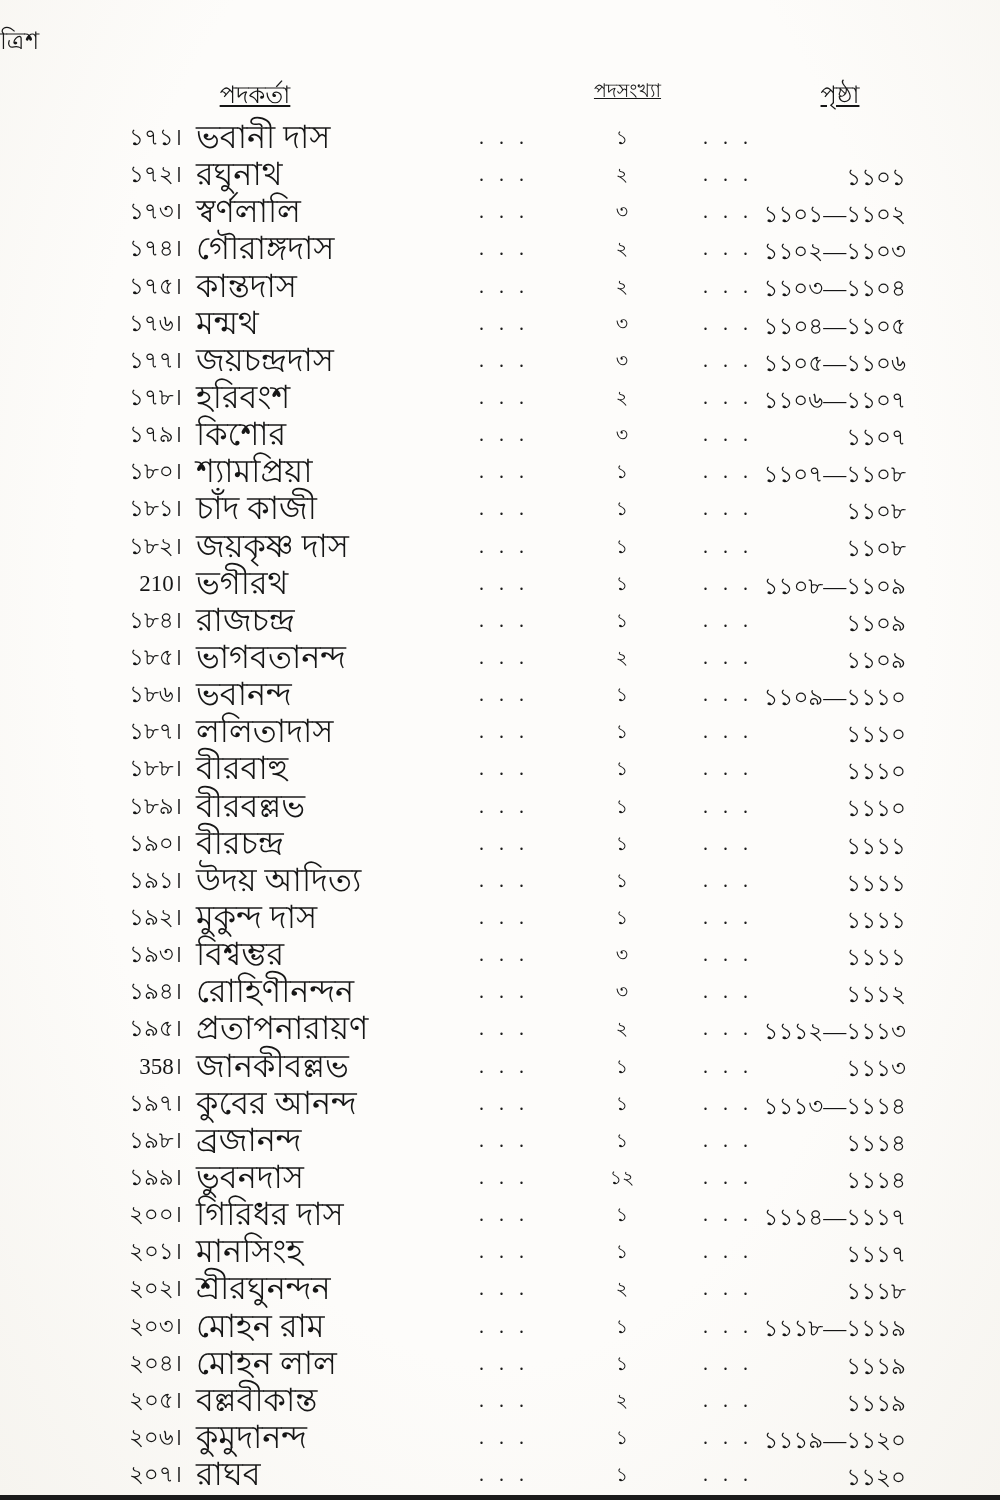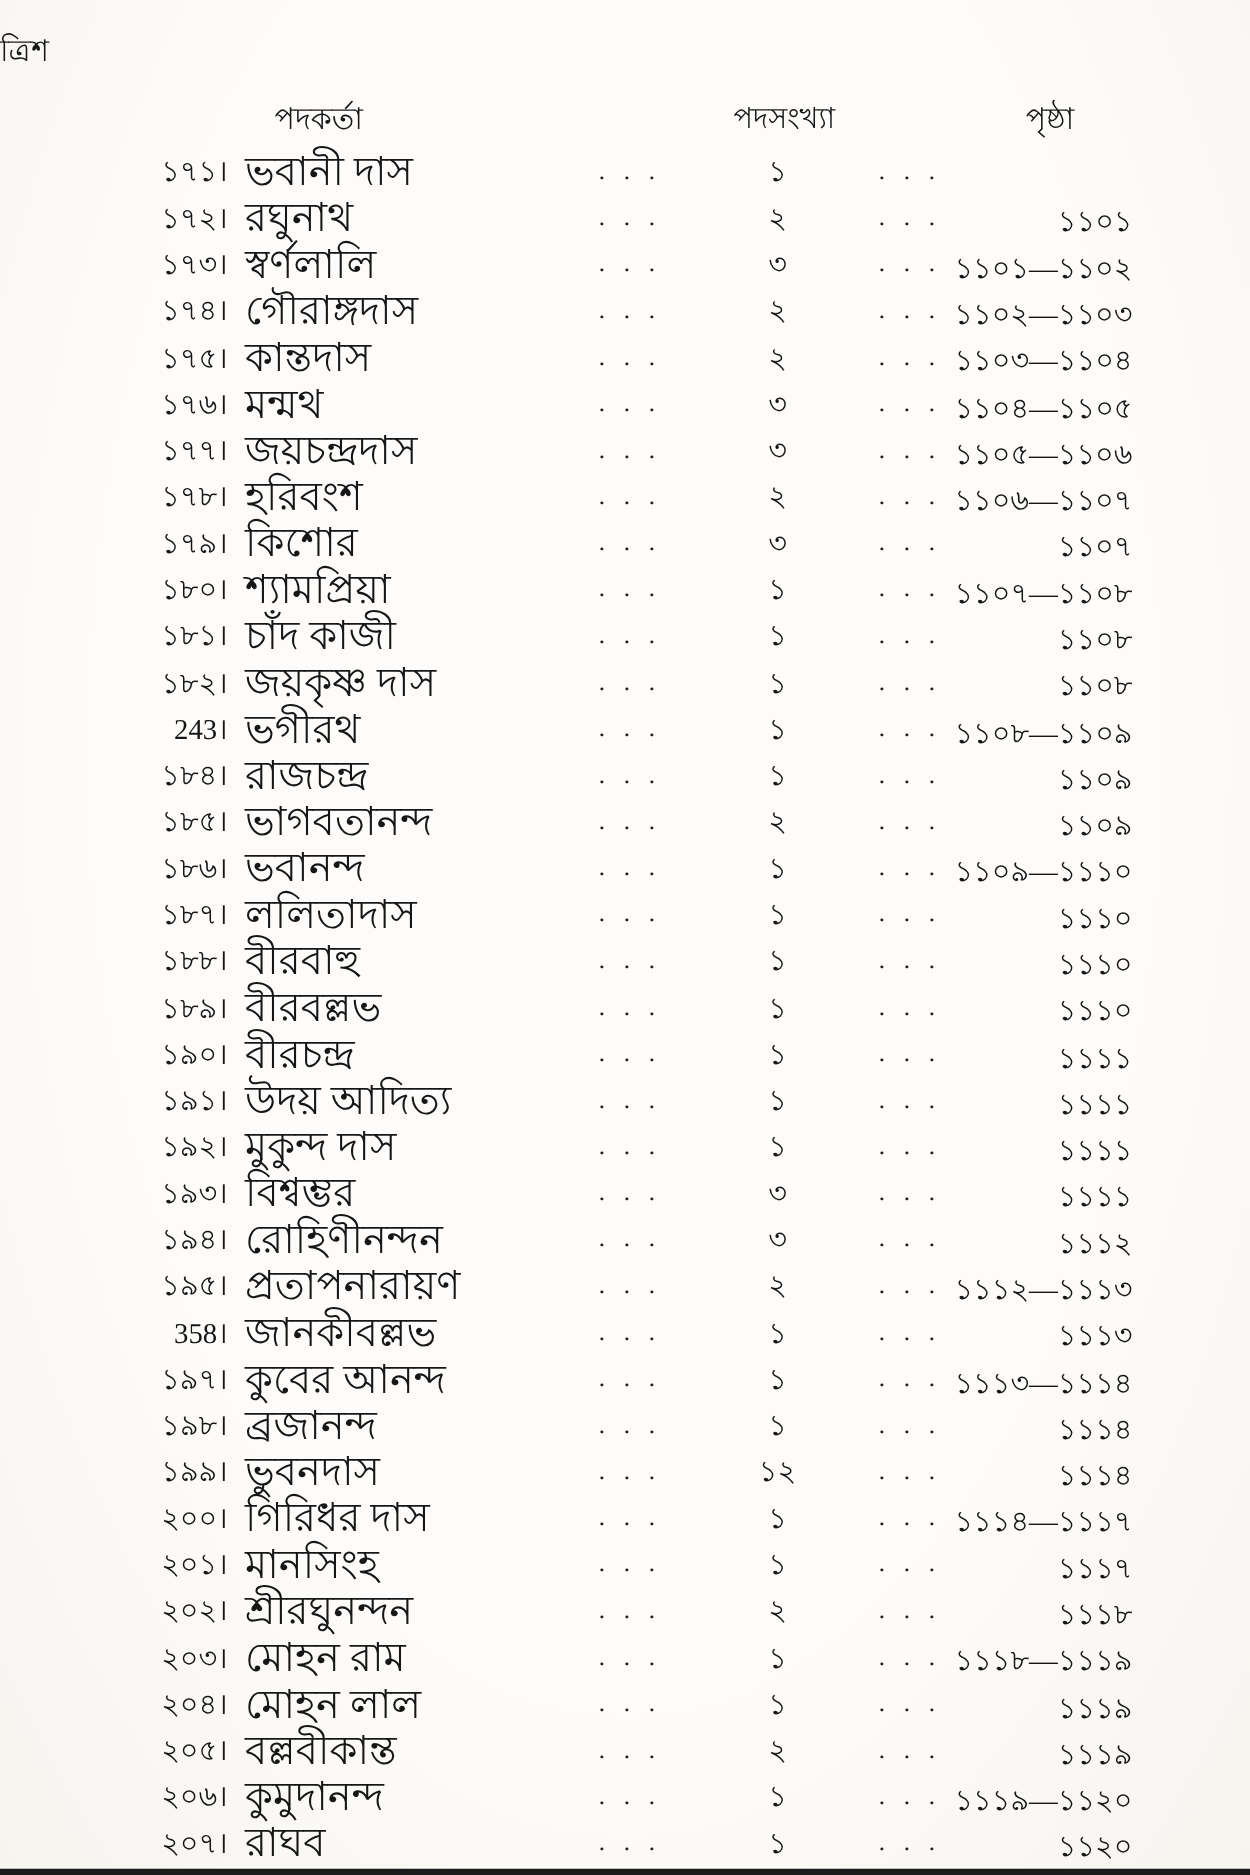--- a/index.html
+++ b/index.html
@@ -24,20 +24,21 @@
     left: 0;
     width: 100%;
     font-size: 24px;
     letter-spacing: 0.5px;
   }
   .col-header {
     position: absolute;
     top: 76px;
     font-size: 24px;
     text-align: center;
+    text-decoration: underline;
   }
   .col-header.author { left: 150px; width: 210px; }
   .col-header.count  { left: 565px; width: 125px; }
   .col-header.pageno { left: 780px; width: 120px; }
 
   .rows {
     position: absolute;
     top: 119px;
     left: 0;
     width: 100%;
@@ -71,21 +72,21 @@
   .d1 {
     position: absolute;
     left: 479px;
     width: 62px;
   }
   .count {
     position: absolute;
     left: 582px;
     width: 80px;
     text-align: center;
-    font-size: 23px;
+    font-size: 19px;
   }
   .pagecell {
     position: absolute;
     left: 701px;
     width: 205px;
     height: 100%;
   }
   .pagecell .dots {
     position: absolute;
     left: 2px;
@@ -247,21 +248,21 @@
     <span class="name">জয়কৃষ্ণ দাস</span>
     <span class="dots d1">. . .</span>
     <span class="count">১</span>
     <span class="pagecell">
       <span class="dots">. . .</span>
       <span class="pg">১১০৮—১১০৯</span>
     </span>
   </div>
 
   <div class="row">
-    <span class="serial">243।</span>
+    <span class="serial">210।</span>
     <span class="name">ভগীরথ</span>
     <span class="dots d1">. . .</span>
     <span class="count">১</span>
     <span class="pagecell">
       <span class="dots">. . .</span>
       <span class="pg">১১০৯</span>
     </span>
   </div>
 
   <div class="row">

